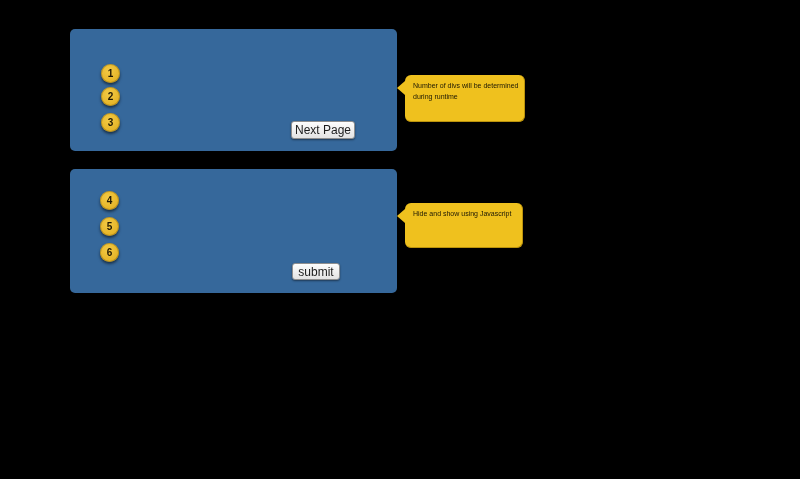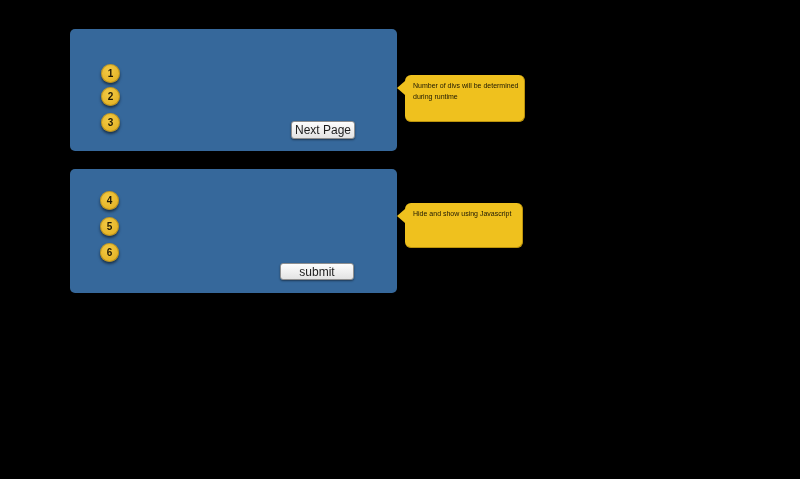--- a/index.html
+++ b/index.html
@@ -59,21 +59,21 @@
     color: #1c1c1c;
     background: linear-gradient(#fdfdfd, #e3e3e3);
     border: 1px solid #8f8f8f;
     border-radius: 3px;
     box-shadow: 0 1px 2px rgba(0,0,0,0.45);
     padding: 0;
     text-align: center;
     cursor: pointer;
   }
   .btn.next-page { left: 221px; top: 92px; width: 64px; height: 18px; }
-  .btn.submit    { left: 210px; top: 94px; width: 74px; height: 17px; }
+  .btn.submit    { left: 222px; top: 94px; width: 48px; height: 17px; }
 
   
   .callout {
     position: absolute;
     background: #EFC11E;
     border-radius: 6px;
     box-sizing: border-box;
     padding: 5px 8px;
     font-size: 7px;
     line-height: 11px;

